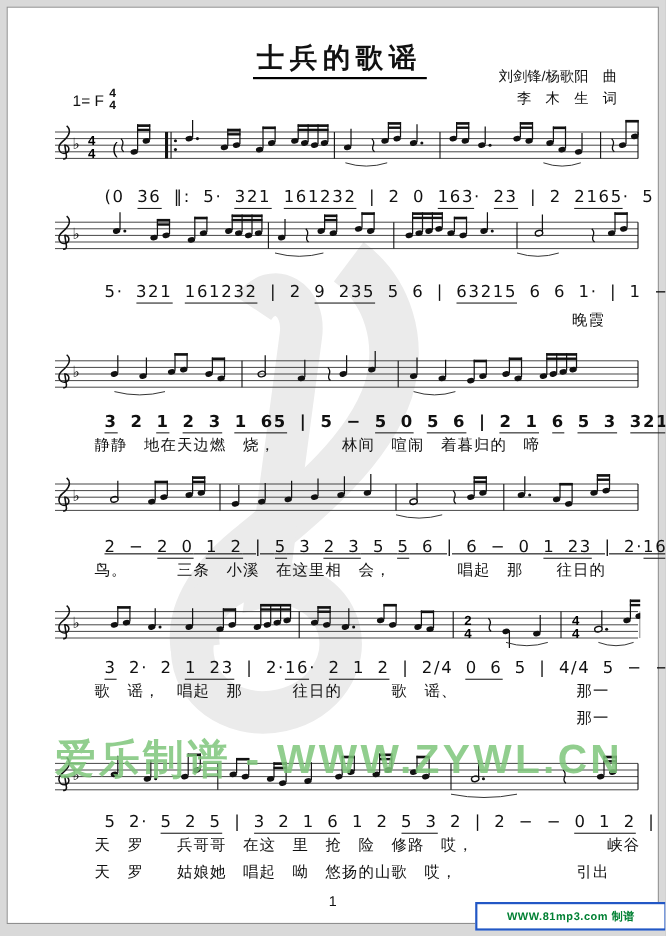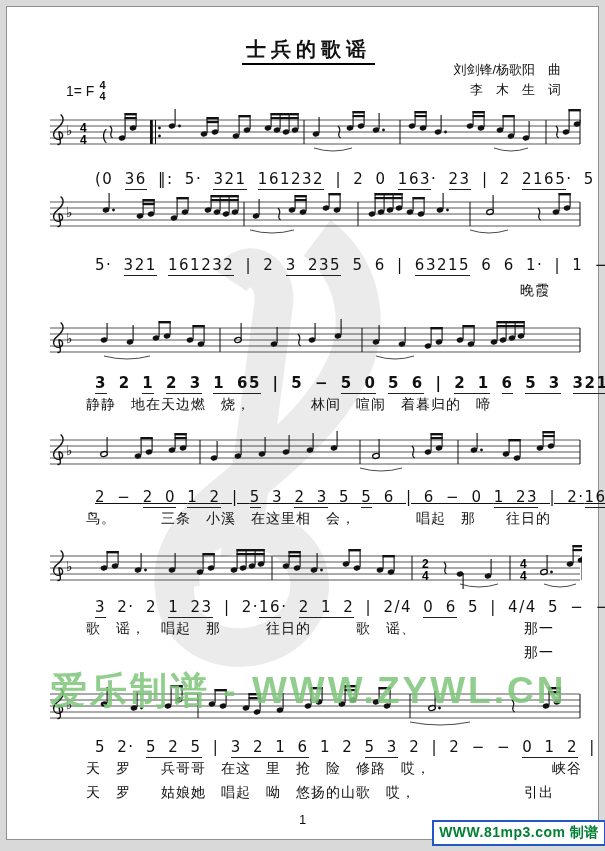--- a/index.html
+++ b/index.html
@@ -2,42 +2,42 @@
 <html><head>
 <meta charset="utf-8">
 <style>
   html,body{margin:0;padding:0;background:#bfbfbf;}
   #frame{position:relative;width:605px;height:851px;background:#d9d9d9;overflow:hidden;
          font-family:"Liberation Sans","DejaVu Sans",sans-serif;color:#111;}
   #sheet{position:absolute;left:6px;top:6px;width:591px;height:832px;background:#ffffff;
          border:1px solid #8f8f8f;}
   .abs{position:absolute;}
   
-  #title{left:12px;right:0;top:36px;text-align:center;font-size:20px;font-weight:bold;letter-spacing:5px;}
+  #title{left:12px;right:0;top:36px;text-align:center;font-size:25px;font-weight:bold;letter-spacing:5px;}
   #title span{border-bottom:2px solid #000;padding:0 4px 3px 4px;}
   #credits{right:44px;top:60px;text-align:right;font-size:13px;line-height:1.5;}
   #keysig{left:66px;top:80px;font-size:14px;display:flex;align-items:center;gap:5px;}
   .frac{display:inline-flex;flex-direction:column;align-items:center;font-weight:bold;
         font-size:11px;line-height:1.0;}
   
   .staff-svg{position:absolute;left:46px;width:536px;height:48px;}
   .jianpu{position:absolute;left:95px;right:40px;font-size:15px;letter-spacing:1.5px;
           word-spacing:5px;white-space:nowrap;font-family:"DejaVu Sans",sans-serif;}
   .jianpu .uln{border-bottom:1.5px solid #222;padding-bottom:1px;}
   .lyric{position:absolute;font-size:14px;letter-spacing:1px;white-space:nowrap;}
   
   .wm{position:absolute;font-weight:bold;color:#7ec67b;opacity:.85;white-space:nowrap;z-index:6;}
   #wm-top{left:56px;top:184px;font-size:33px;letter-spacing:2px;}
   #wm-bottom{left:50px;top:620px;font-size:37px;letter-spacing:3px;margin-top:46px;}
   #wm-clef{left:110px;top:220px;z-index:0;}
   
   #pagenum{left:0;right:0;top:812px;text-align:center;font-size:13px;}
   #creditbox{left:432px;top:820px;width:170px;height:22px;background:#fff;border:2px solid #2257c5;
              display:flex;align-items:center;justify-content:center;z-index:7;}
-  #creditbox span{font-size:14px;font-weight:bold;color:#008033;letter-spacing:.5px;}
+  #creditbox span{font-size:10px;font-weight:bold;color:#008033;letter-spacing:.5px;}
 </style>
 </head>
 <body>
 
 <div id="frame">
   <div id="sheet"></div>
 
   <svg id="wm-clef" class="abs" width="380" height="470" viewBox="0 0 38 47">
     <path d="M21,3 C25,6 26.5,11 25,16 C23,22 17,27 11.5,31.5 C7,35 5,38.5 5.5,42" fill="none" stroke="#ebebeb" stroke-width="5" transform="scale(0.9) translate(2,-1)"></path>
     <path d="M12,33 C7,34 4,38 4.6,42 C5.2,46 9.5,48.5 14,47.5 C18.5,46.5 21,42.5 20,38.8 C19,35.4 15.5,33.6 12.5,34.3 L16,8 C16.6,4 13,2 11,5" fill="none" stroke="#ebebeb" stroke-width="4.5" transform="scale(0.86) translate(3,2)"></path>
@@ -229,21 +229,21 @@
         <path d="M492,18 q3,3 1,7 q-1,3 1.5,5" fill="none" stroke="#111" stroke-width="1.2"></path>
         <ellipse cx="510" cy="22" rx="3.4" ry="2.5" fill="#111" stroke="#111" stroke-width="0" transform="rotate(-14 510 22)"></ellipse>
         <line x1="513.1" y1="21" x2="513.1" y2="3" stroke="#111" stroke-width="1.1"></line>
         <ellipse cx="521" cy="18" rx="3.4" ry="2.5" fill="#111" stroke="#111" stroke-width="0" transform="rotate(-14 521 18)"></ellipse>
         <line x1="524.1" y1="17" x2="524.1" y2="3" stroke="#111" stroke-width="1.1"></line>
         <rect x="512.6" y="3" width="12.000000000000023" height="2.4" fill="#111"></rect>
         <line x1="534" y1="12" x2="534" y2="36" stroke="#111" stroke-width="1"></line>
         <path d="M204,40 Q226,46 248,40" fill="none" stroke="#333" stroke-width="0.9"></path>
         <path d="M424,40 Q443,46 462,40" fill="none" stroke="#333" stroke-width="0.9"></path>
       </svg>
-      <div class="jianpu" style="top: 256px;">5· <span class="uln">321</span> <span class="uln">161232</span> | 2 <span class="uln">3 235</span> 5 6 | <span class="uln">63215</span> 6 6 1· | 1 − 0)  |</div>
+      <div class="jianpu" style="top: 256px;">5· <span class="uln">321</span> <span class="uln">161232</span> | 2 <span class="uln">9 235</span> 5 6 | <span class="uln">63215</span> 6 6 1· | 1 − 0)  |</div>
       <div class="lyric" style="left: 520px; top: 282px;">晚霞</div>
       <svg class="staff-svg" viewBox="0 0 536 48" width="536" height="48" style="top: 316px;">
         <line x1="4" y1="12" x2="534" y2="12" stroke="#444" stroke-width="0.9"></line>
         <line x1="4" y1="18" x2="534" y2="18" stroke="#444" stroke-width="0.9"></line>
         <line x1="4" y1="24" x2="534" y2="24" stroke="#444" stroke-width="0.9"></line>
         <line x1="4" y1="30" x2="534" y2="30" stroke="#444" stroke-width="0.9"></line>
         <line x1="4" y1="36" x2="534" y2="36" stroke="#444" stroke-width="0.9"></line>
         <g transform="translate(6,5)" fill="none" stroke="#111" stroke-width="1.4">
           <path d="M8.6,1.5 C10.5,3 11.5,5.5 10.8,8.2 C10,11 7.5,13.5 4.8,15.8 C2.6,17.6 1.4,19.6 1.6,22 C1.9,24.8 4.2,26.6 6.8,26.4 C9.2,26.2 10.8,24.4 10.6,22.2 C10.4,20.1 8.6,18.8 6.9,19 L8.4,28.6 C8.7,30.8 7,32 5.4,31.4"></path>
         </g>

